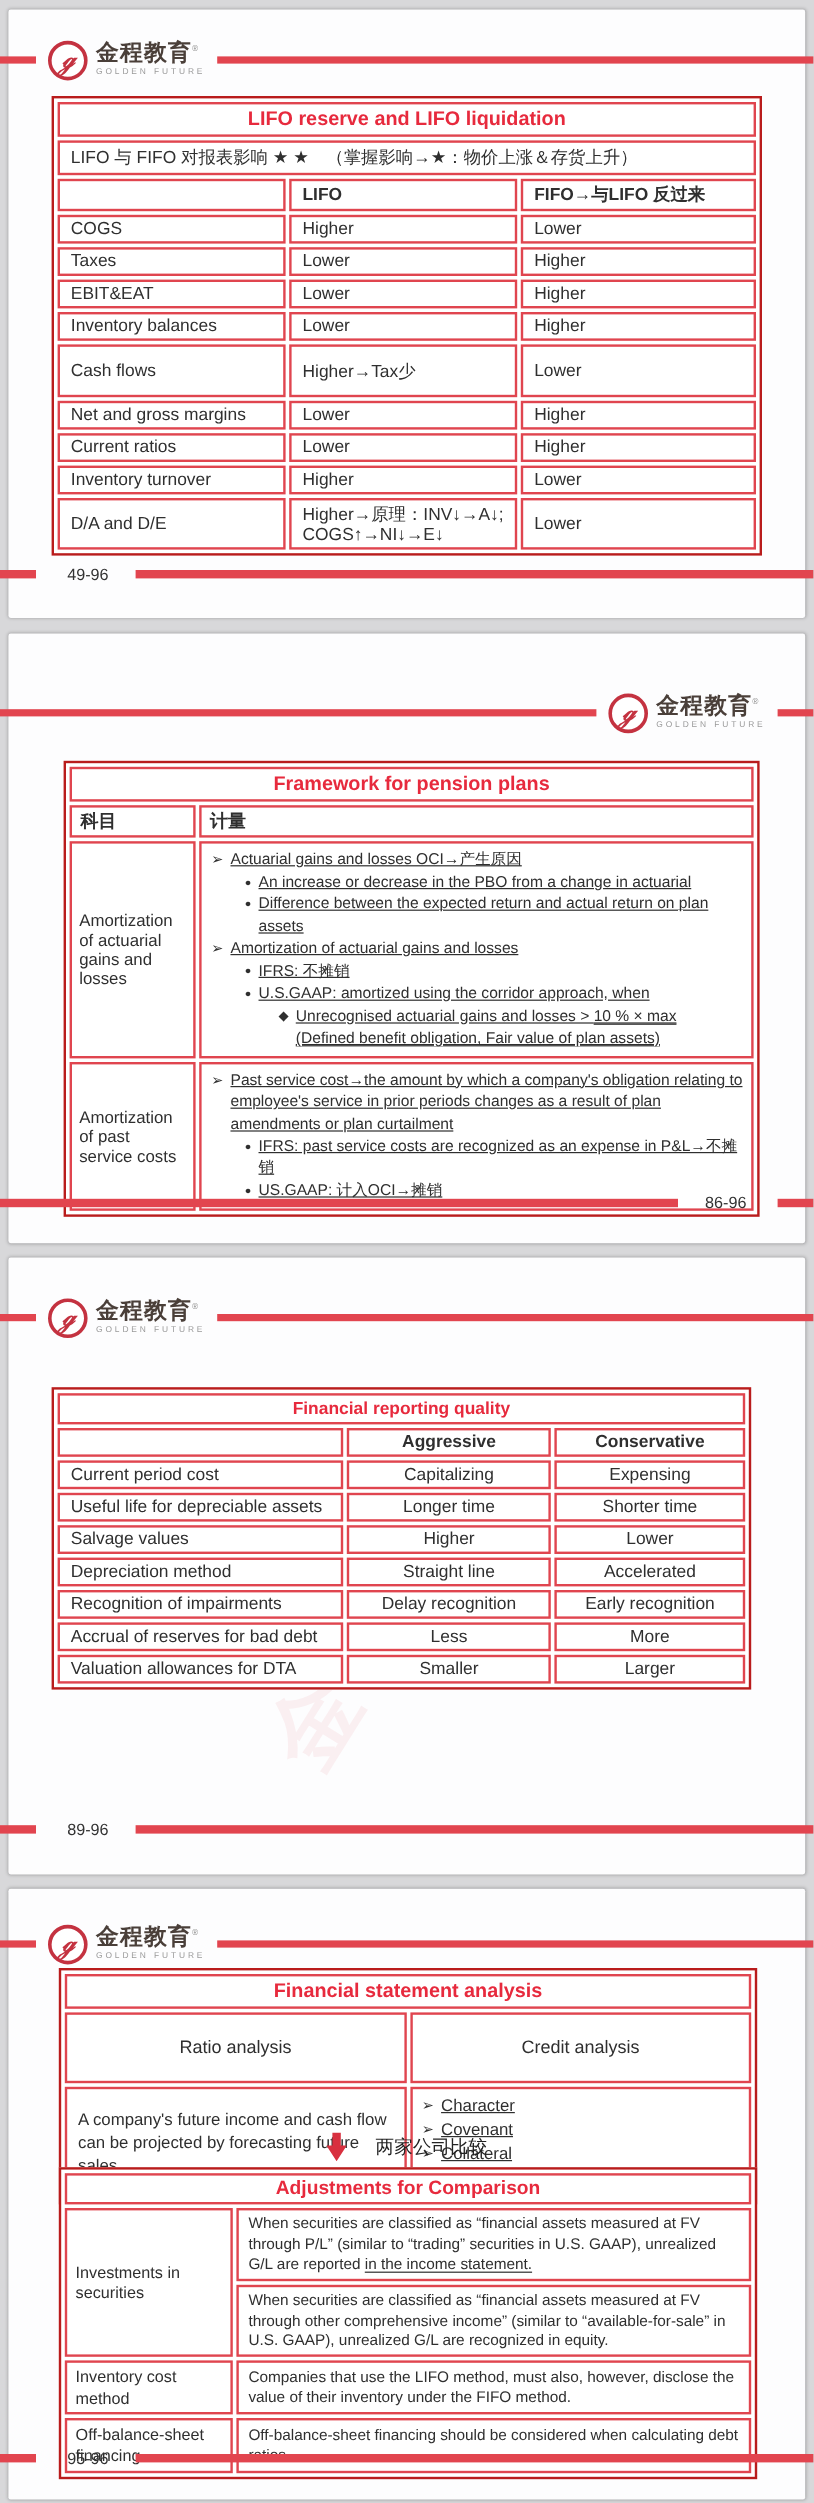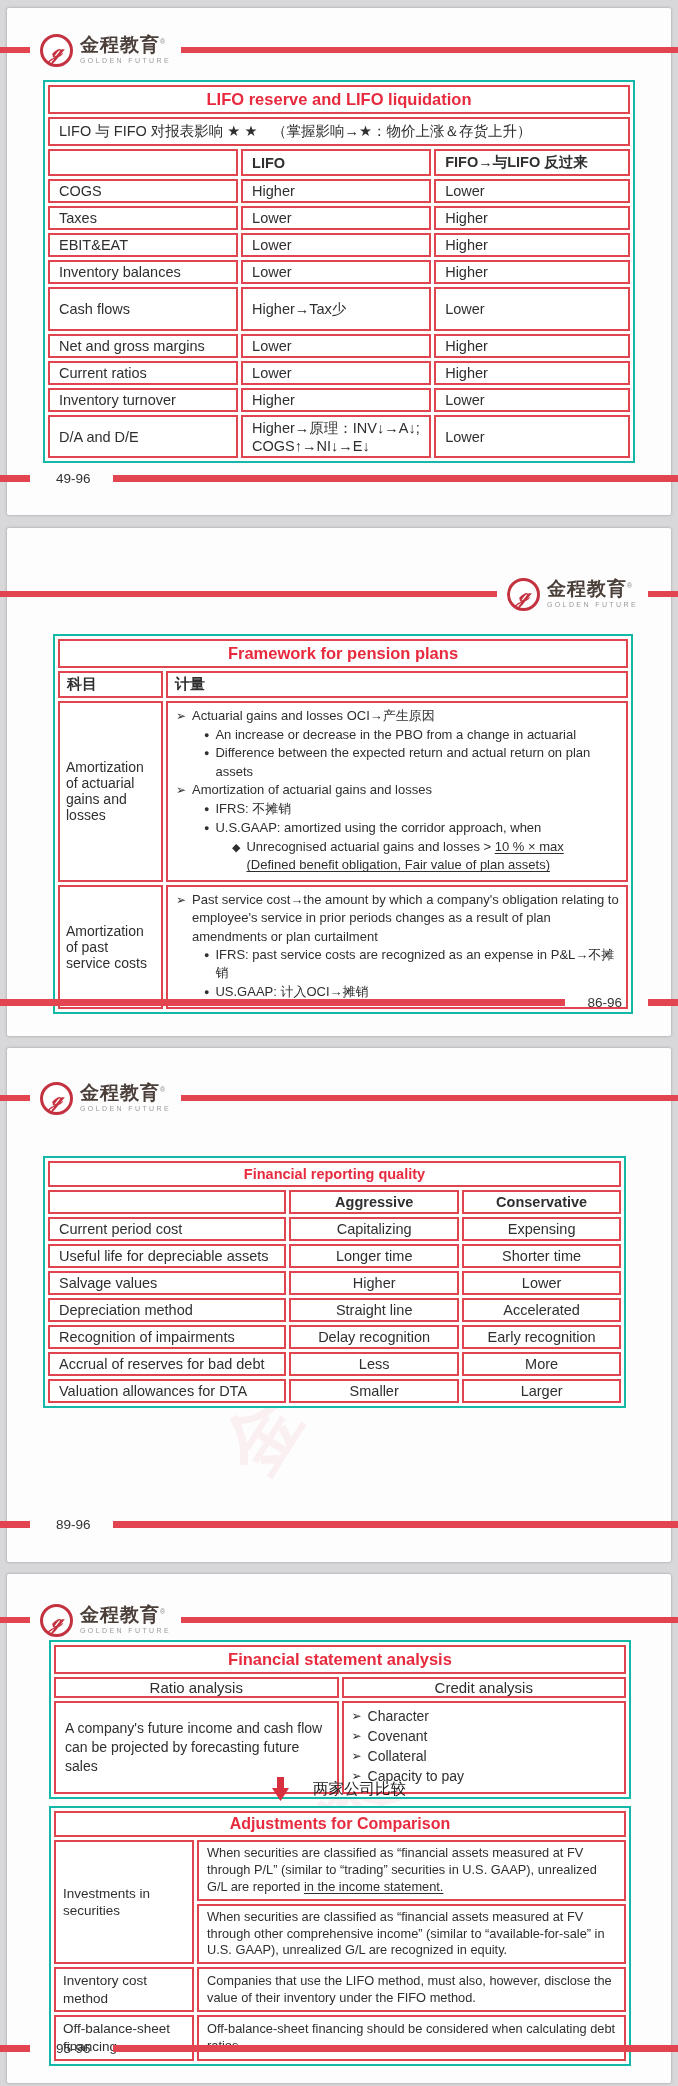--- a/index.html
+++ b/index.html
@@ -52,56 +52,56 @@
   .ftr .fdash{width:30px;height:7px;background:#e2454f;}
   .ftr .fline{flex:1;height:7px;background:#e2454f;}
   .ftr .pg{font-size:13.5px;color:#333;}
   .ftr.left .pg{margin:0 22px 0 26px;}
   .ftr.right .pg{margin:0 26px 0 22px;}
 
   
   .tblwrap{position:absolute;z-index:1;}
   table.grid{
     border-collapse:separate;border-spacing:3px;
-    border:2px solid #14b8a6;background:#fff;
+    border:2px solid #b91c1c;background:#fff;
     width:100%;table-layout:fixed;
   }
   table.grid td{border:2px solid #e0454f;padding:2px 9px;vertical-align:middle;background:transparent;}
   .t-title{
     text-align:center;color:#e72a3d;font-weight:bold;font-size:16.5px;
     padding:3px !important;
   }
   .t-sub{font-size:14.5px;padding:3px 9px !important;}
   .t-head td{font-weight:bold;font-size:14.5px;}
   .cells td{font-size:14.5px;}
   td.tall{height:36px;}
 
   
   .s2t td.lbl{font-size:14px;vertical-align:middle;padding:4px 6px;}
   .s2t .t-head2 td{font-weight:bold;font-size:15px;padding:2px 7px;}
   .bullets{padding:4px 6px 5px 6px !important;}
   .bl{display:flex;gap:6px;line-height:1.42;font-size:13px;}
   .bl .mk{flex:0 0 auto;}
-  .bl .tx{flex:1;}
+  .bl .tx{flex:1;text-decoration:underline;}
   .l1{margin-left:2px;}
   .l2{margin-left:30px;}
   .l3{margin-left:58px;}
   .mk1{font-size:12px;line-height:1.55;}
   .mk2{font-size:9px;line-height:2.1;}
   .mk3{font-size:11px;line-height:1.75;}
   .u{text-decoration:underline;text-underline-offset:2px;}
   .blk{display:block;}
 
   
   .s3t td{font-size:14.5px;padding:4px 9px;}
   .s3t .t-head td{font-weight:bold;text-align:center;}
   .s3t td.ctr{text-align:center;}
 
   
-  .s4a .t-head3 td{font-size:15px;text-align:center;padding:0;}
+  .s4a .t-head3 td{font-size:15px;text-align:center;padding:19px;}
   .s4a td.ratio-cell{font-size:14px;line-height:1.35;padding:4px 9px;}
   .s4a .bullets .bl{font-size:14px;}
   .cmp{
     position:absolute;left:0;right:0;display:flex;align-items:center;
     justify-content:center;gap:5px;z-index:1;
   }
   .cmp .lbl{font-size:15.5px;color:#222;margin-left:19px;}
   .s4b .t-title{font-size:16px;padding:2px !important;}
   .s4b td.lbl{font-size:13.5px;line-height:1.3;padding:3px 7px;vertical-align:middle;}
   .s4b td.txt{font-size:12.8px;line-height:1.32;padding:3px 8px;vertical-align:middle;}

